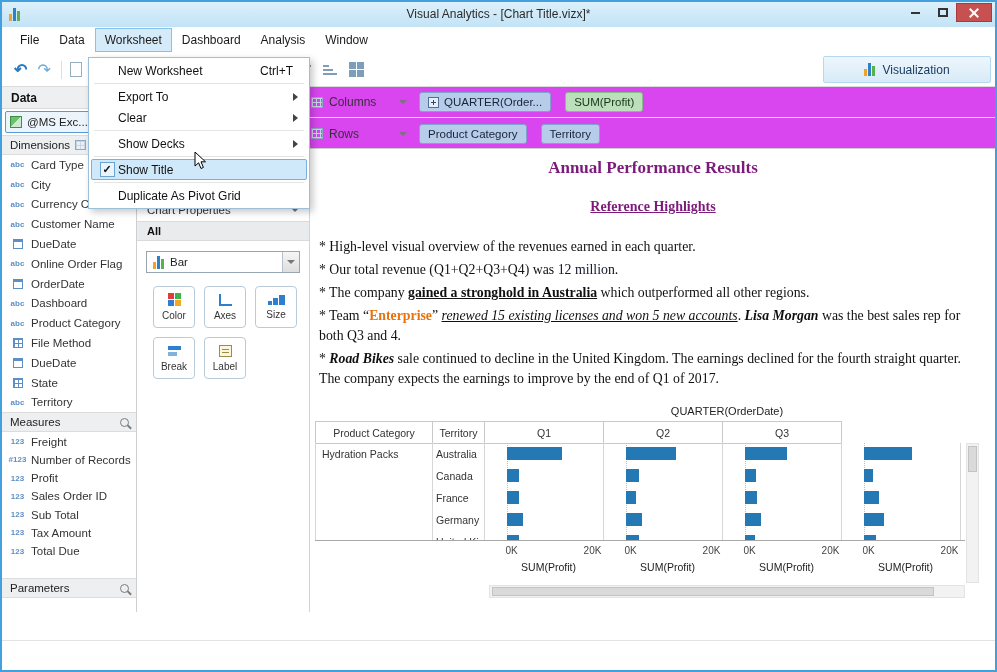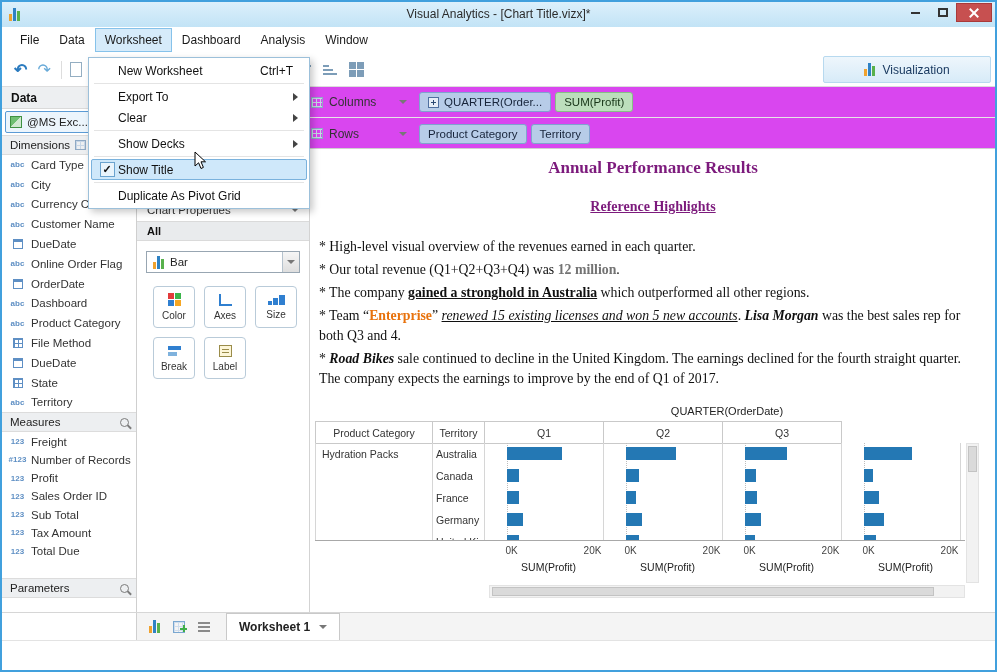--- a/index.html
+++ b/index.html
@@ -47,21 +47,21 @@
 .viz-panel{position:absolute;right:4px;top:3px;height:27px;width:168px;background:linear-gradient(#eef6fc,#d7ebf8);border:1px solid #b7d9ef;border-radius:2px;display:flex;align-items:center;justify-content:center;gap:7px;font-size:12px;color:#17375e}
 
 
 .shelves{position:absolute;left:135px;top:85px;right:0;height:62px;background:#d946ef;border-bottom:1px solid #d0d0d0}
 .shelf-row{height:31px;display:flex;align-items:center;padding-left:174px}
 .shelf-row.first{border-bottom:1px solid #e6e6e6}
 .shelf-head{width:96px;display:flex;align-items:center;gap:6px;flex:none}
 .ic-shelf{width:12px;height:11px;border:1px solid #8fa9c4;background-image:linear-gradient(to right,#c7d6e6 1px,transparent 1px),linear-gradient(to bottom,#c7d6e6 1px,transparent 1px);background-size:4px 4px}
 .shelf-label{font-size:12px;color:#333}
 .caret-down{width:0;height:0;border-left:4px solid transparent;border-right:4px solid transparent;border-top:4px solid #777;margin-left:auto}
-.pills{display:flex;gap:4px;margin-left:12px}
+.pills{display:flex;gap:14px;margin-left:12px}
 .pill{height:20px;display:inline-flex;align-items:center;gap:5px;padding:0 8px;border-radius:3px;font-size:11.5px;white-space:nowrap}
 .pill-blue{background:#b7cce8;border:1px solid #7fa3cf;color:#17243a}
 .pill-green{background:#bcdfbc;border:1px solid #86bf86;color:#173517}
 .pill-plus{width:11px;height:11px;border:1px solid #4f6f9f;background:#e7eef7;position:relative;flex:none}
 .pill-plus::before{content:"";position:absolute;left:2px;right:2px;top:4px;height:1px;background:#2d4a73}
 .pill-plus::after{content:"";position:absolute;top:2px;bottom:2px;left:4px;width:1px;background:#2d4a73}
 
 
 .data-panel{position:absolute;left:0;top:85px;width:135px;bottom:58px;background:#fff;border-right:1px solid #cfcfcf;font-size:11.5px;overflow:hidden}
 .dp-title{height:22px;background:#edeff1;border-bottom:1px solid #dadada;font-weight:bold;font-size:12px;line-height:22px;padding-left:9px;color:#111}
@@ -462,21 +462,21 @@
         <span>Label</span>
       </div>
     </div>
   </div>
 
   <div class="canvas">
     <div class="cv-title">Annual Performance Results</div>
     <div class="cv-sub">Reference Highlights</div>
     <div class="cv-notes" id="notes">
         <div class="note-line"><span>* High-level visual overview of the revenues earned in each quarter.</span></div>
-        <div class="note-line"><span>* Our total revenue (Q1+Q2+Q3+Q4) was </span><span style="font-weight: bold; color: #737373;">12 million</span><span>.</span></div>
+        <div class="note-line"><span>* Our total revenue (Q1+Q2+Q3+Q4) was </span><span style="font-weight: normal; color: #0f172a;">12 million</span><span>.</span></div>
         <div class="note-line"><span>* The company </span><span style="font-weight: bold; text-decoration: underline;">gained a stronghold in Australia</span><span> which outperformed all other regions.</span></div>
         <div class="note-line"><span>* Team “</span><span style="font-weight: bold; color: rgb(232, 114, 12);">Enterprise</span><span>” </span><span style="font-style: italic; text-decoration: underline;">renewed 15 existing licenses and won 5 new accounts</span><span>. </span><span style="font-weight: bold; font-style: italic;">Lisa Morgan</span><span> was the best sales rep for both Q3 and 4.</span></div>
         <div class="note-line"><span>* </span><span style="font-weight: bold; font-style: italic;">Road Bikes</span><span> sale continued to decline in the United Kingdom. The earnings declined for the fourth straight quarter. The company expects the earnings to improve by the end of Q1 of 2017.</span></div>
       </div>
 
     <div class="cv-chart">
       <div class="ct-title">QUARTER(OrderDate)</div>
       <div class="ct-header" id="ct-header">
           <div class="hc w-pc first">Product Category</div>
           <div class="hc w-terr">Territory</div>
@@ -590,36 +590,20 @@
           <span class="xl-cell">SUM(Profit)</span>
           <span class="xl-cell">SUM(Profit)</span>
           <span class="xl-cell">SUM(Profit)</span>
         </div>
       <div class="hscroll">
           <div class="hthumb"></div>
         </div>
     </div>
   </div>
 
-  <div class="tabs-strip">
-    <div class="ts-left"></div>
-    <div class="ts-icons">
-      <span class="mini-bars">
-          <b></b>
-          <b></b>
-          <b></b>
-        </span>
-      <span class="ic-gridplus"></span>
-      <span class="ic-list"></span>
-    </div>
-    <div class="ws-tab">
-      <span>Worksheet 1</span>
-      <span class="caret-down" style="margin:0"></span>
-    </div>
-  </div>
   <div class="status-strip"></div>
 
   <div class="menu" id="ws-menu">
       <div class="mi">
         <span class="mi-ic"></span>
         <span>New Worksheet</span>
         <span class="mi-short">Ctrl+T</span>
       </div>
       <div class="menu-sep"></div>
       <div class="mi">

